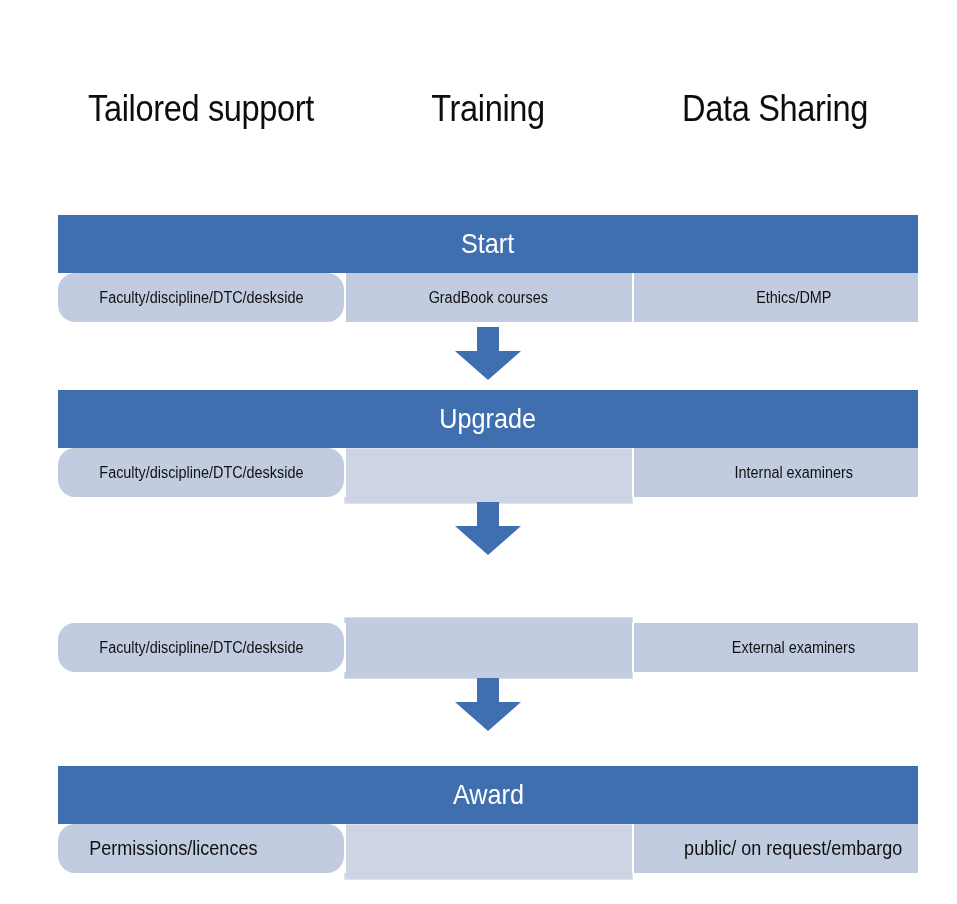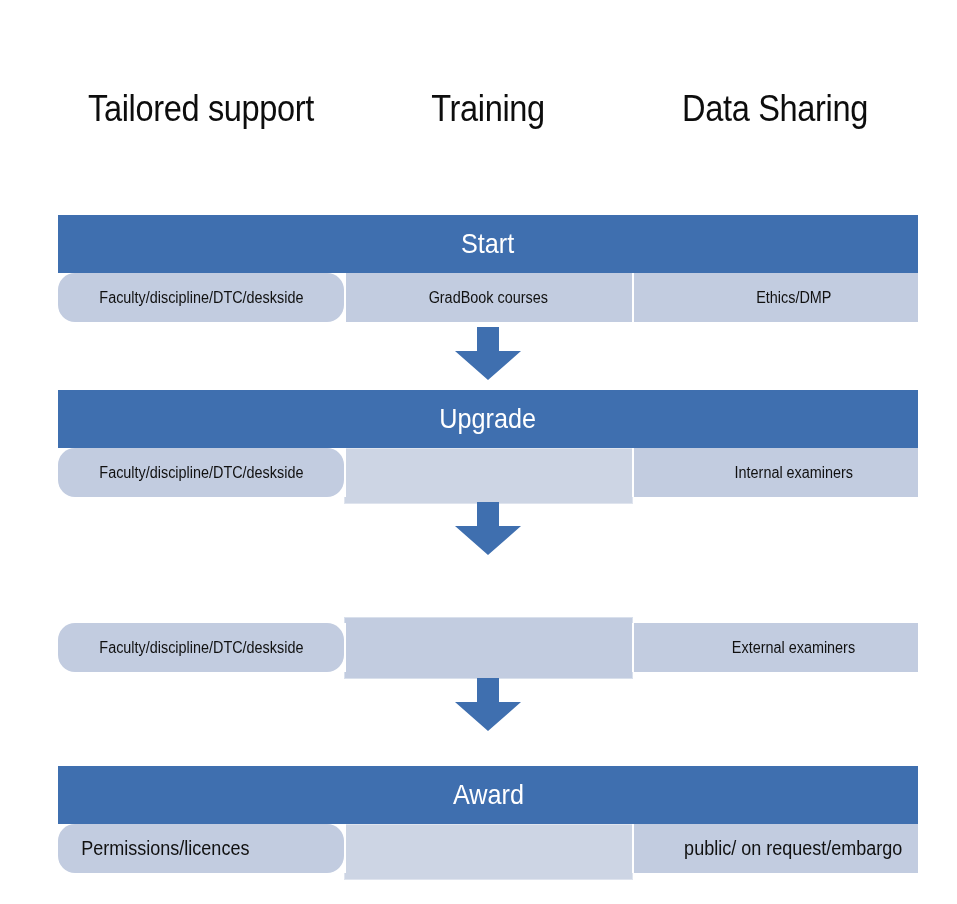--- a/index.html
+++ b/index.html
@@ -119,21 +119,21 @@
     background: #CDD5E4;
     border: 1px solid #dfe4ee;
     left: 286px;
     width: 289px;
   }
 
   
   .cell.big {
     font-size: 20px;
   }
-  .cell.big.c0 { text-align: left;  padding-left: 14px; }
+  .cell.big.c0 { text-align: left;  padding-left: 22px; }
   .cell.big.c2 { }
 
   
   .sep {
     position: absolute;
     top: 0;
     width: 2px;
     height: 49px;
     background: #ffffff;
   }

